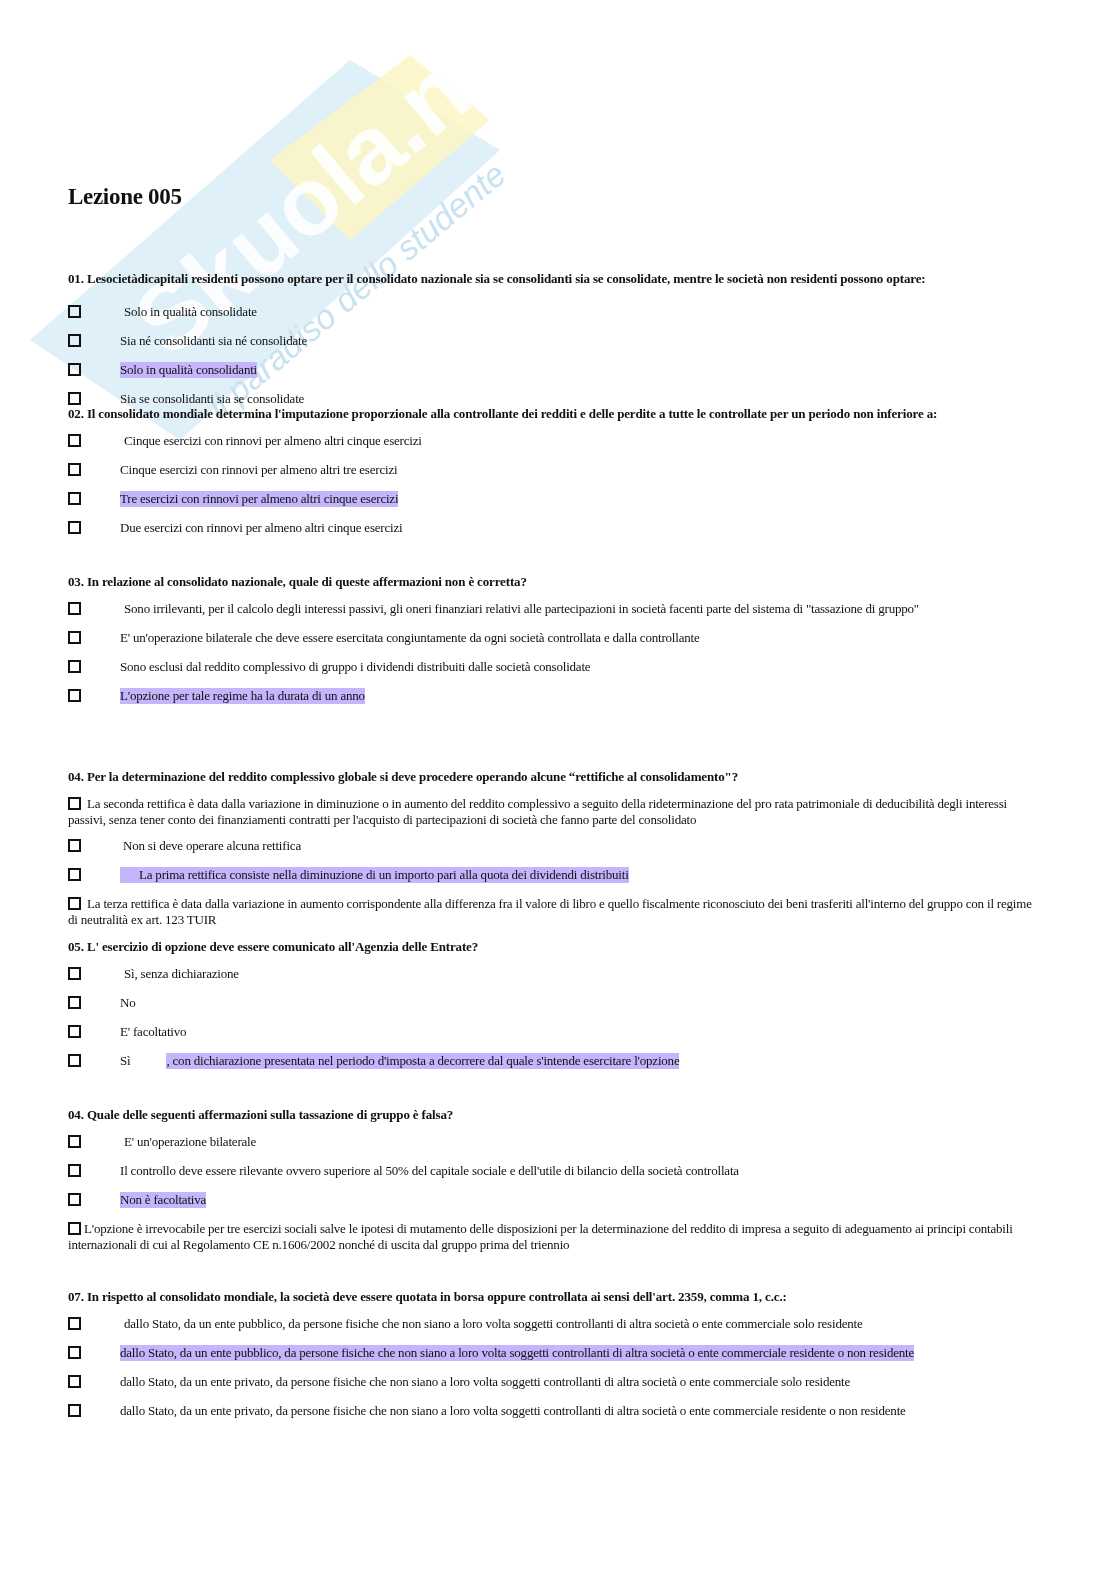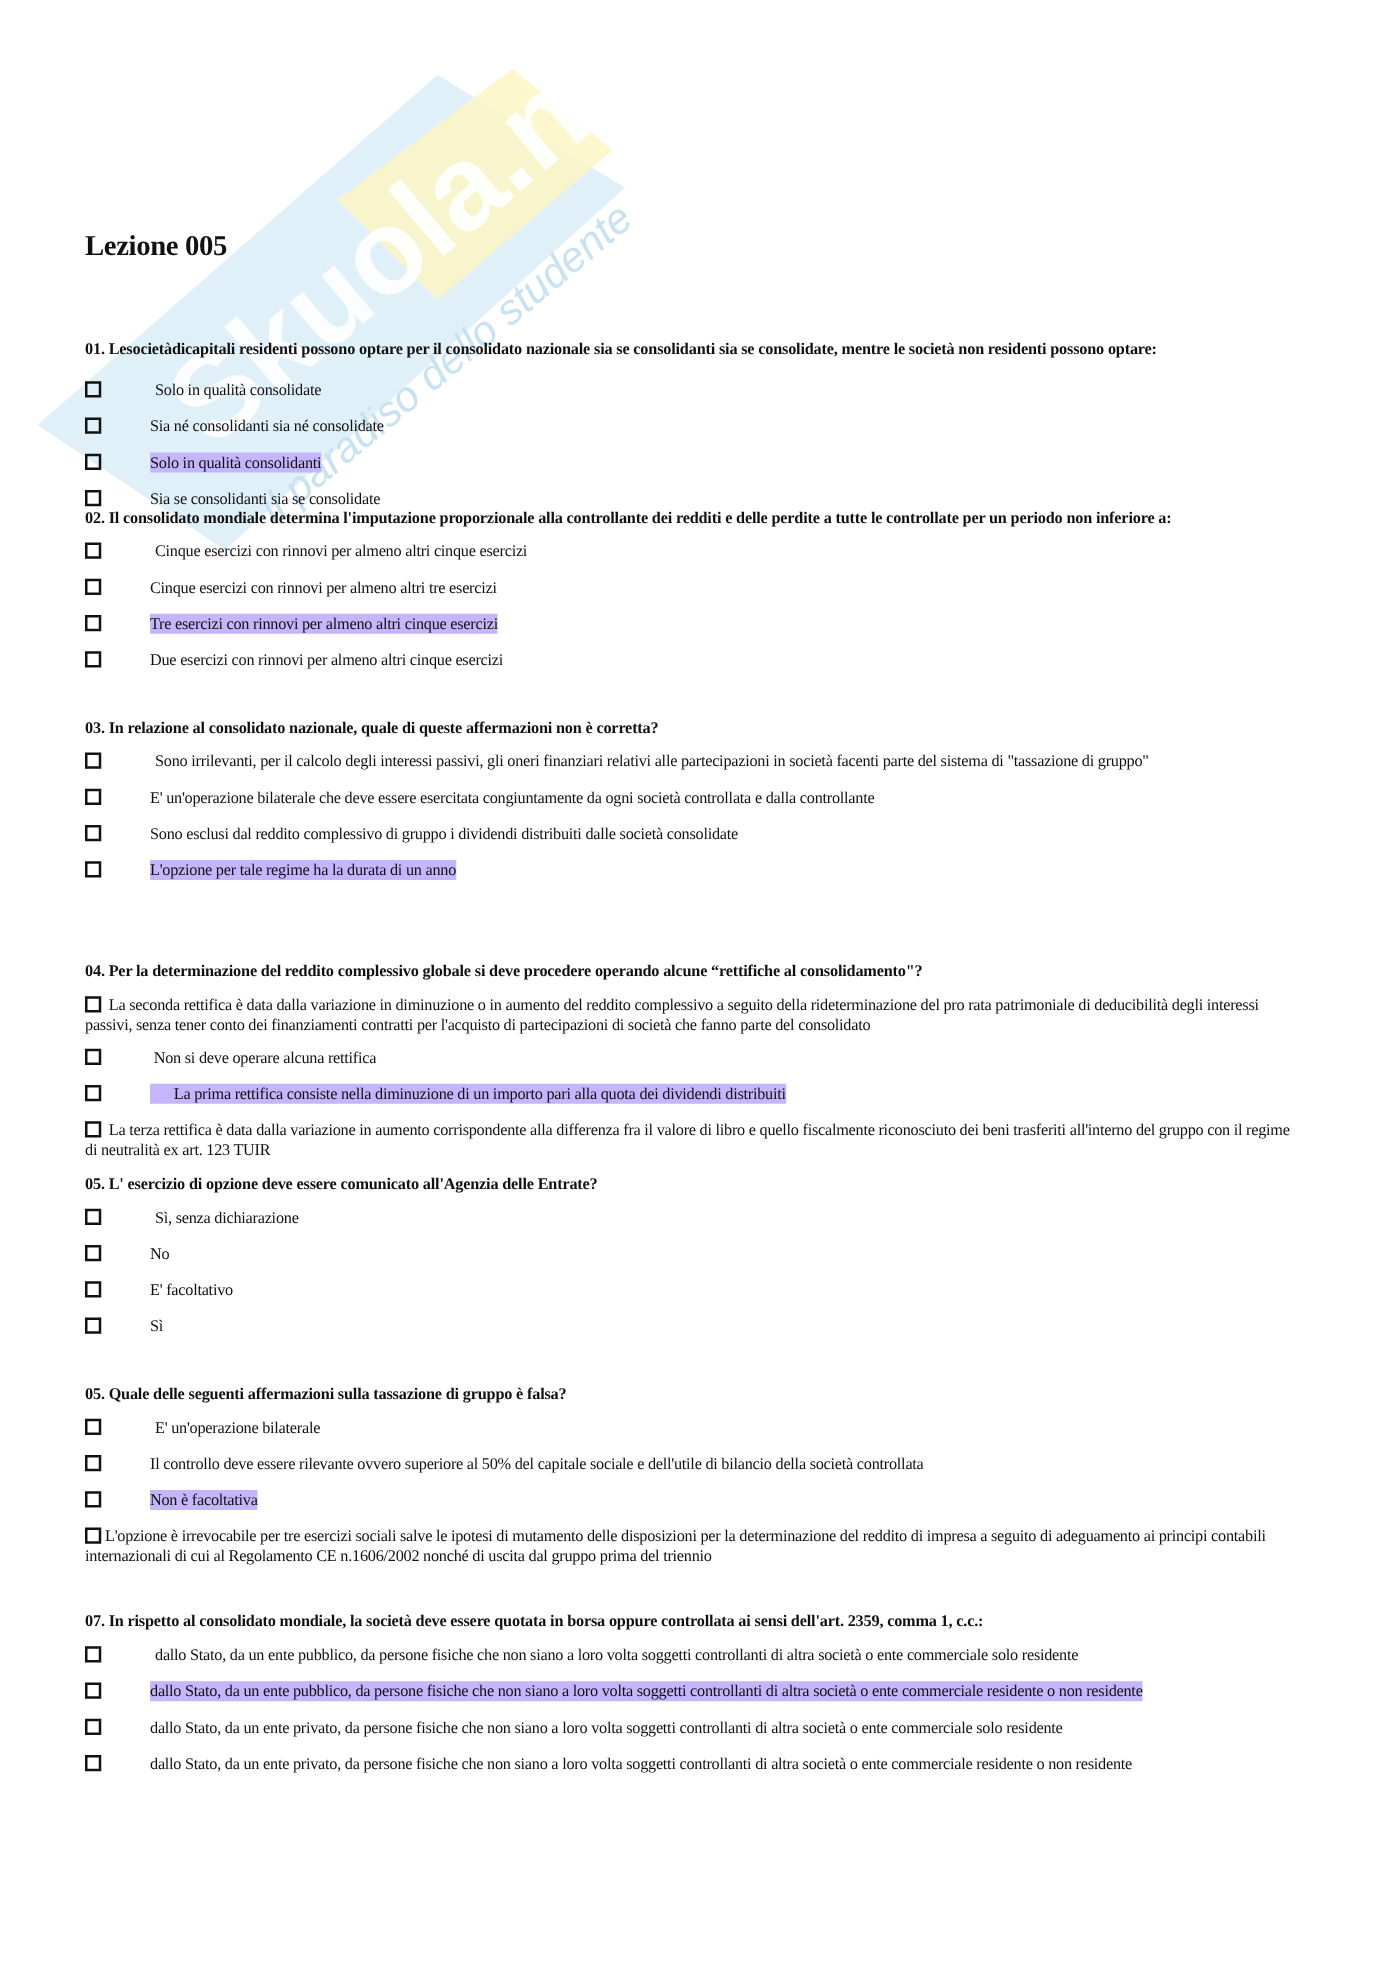--- a/index.html
+++ b/index.html
@@ -140,25 +140,26 @@
         <span class="checkbox"></span>
         <span class="opt-text">No</span>
       </div>
     <div class="option">
         <span class="checkbox"></span>
         <span class="opt-text">E' facoltativo</span>
       </div>
     <div class="option">
         <span class="checkbox"></span>
         <span class="opt-text">Sì</span>
+        <span class="opt-text hl">, con dichiarazione presentata nel periodo d'imposta a decorrere dal quale s'intende esercitare l'opzione</span>
       </div>
   </div>
 
   <div class="question" style="top:1108px;">
-    <p class="q-text">05. Quale delle seguenti affermazioni sulla tassazione di gruppo è falsa?</p>
+    <p class="q-text">04. Quale delle seguenti affermazioni sulla tassazione di gruppo è falsa?</p>
     <div style="height:4px"></div>
     <div class="option">
         <span class="checkbox"></span>
         <span class="opt-text" style="margin-left:4px">E' un'operazione bilaterale</span>
       </div>
     <div class="option">
         <span class="checkbox"></span>
         <span class="opt-text">Il controllo deve essere rilevante ovvero superiore al 50% del capitale sociale e dell'utile di bilancio della società controllata</span>
       </div>
     <div class="option">

